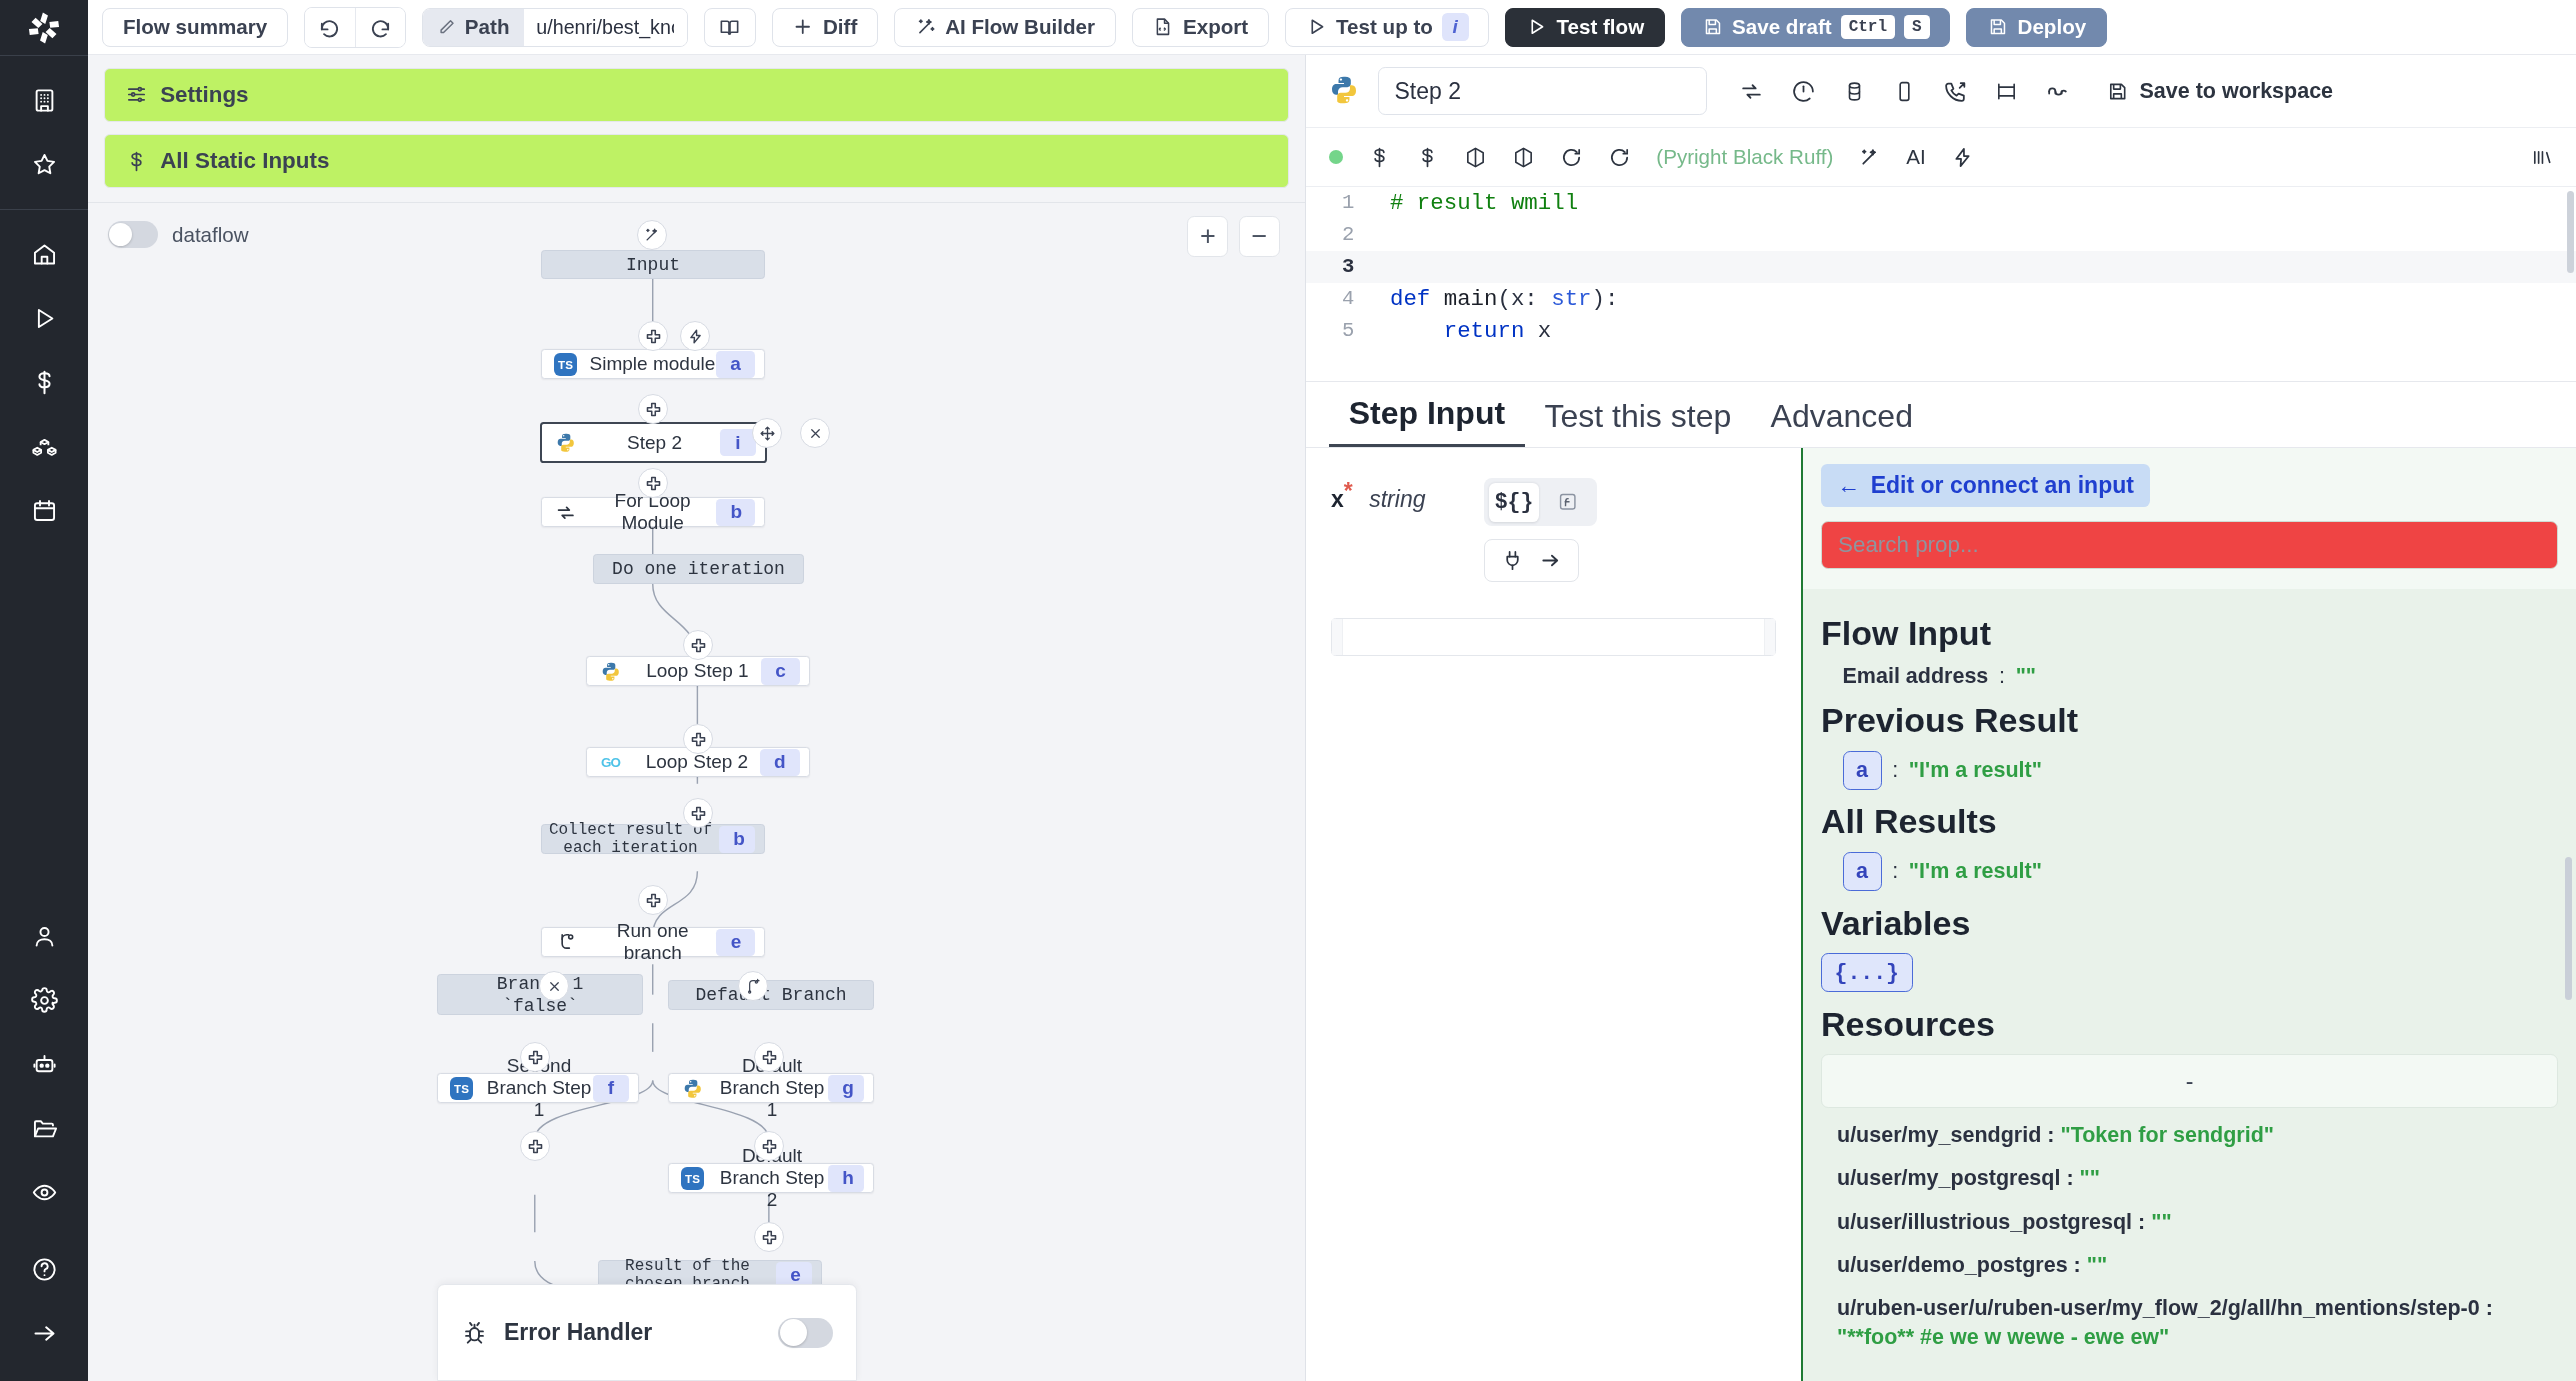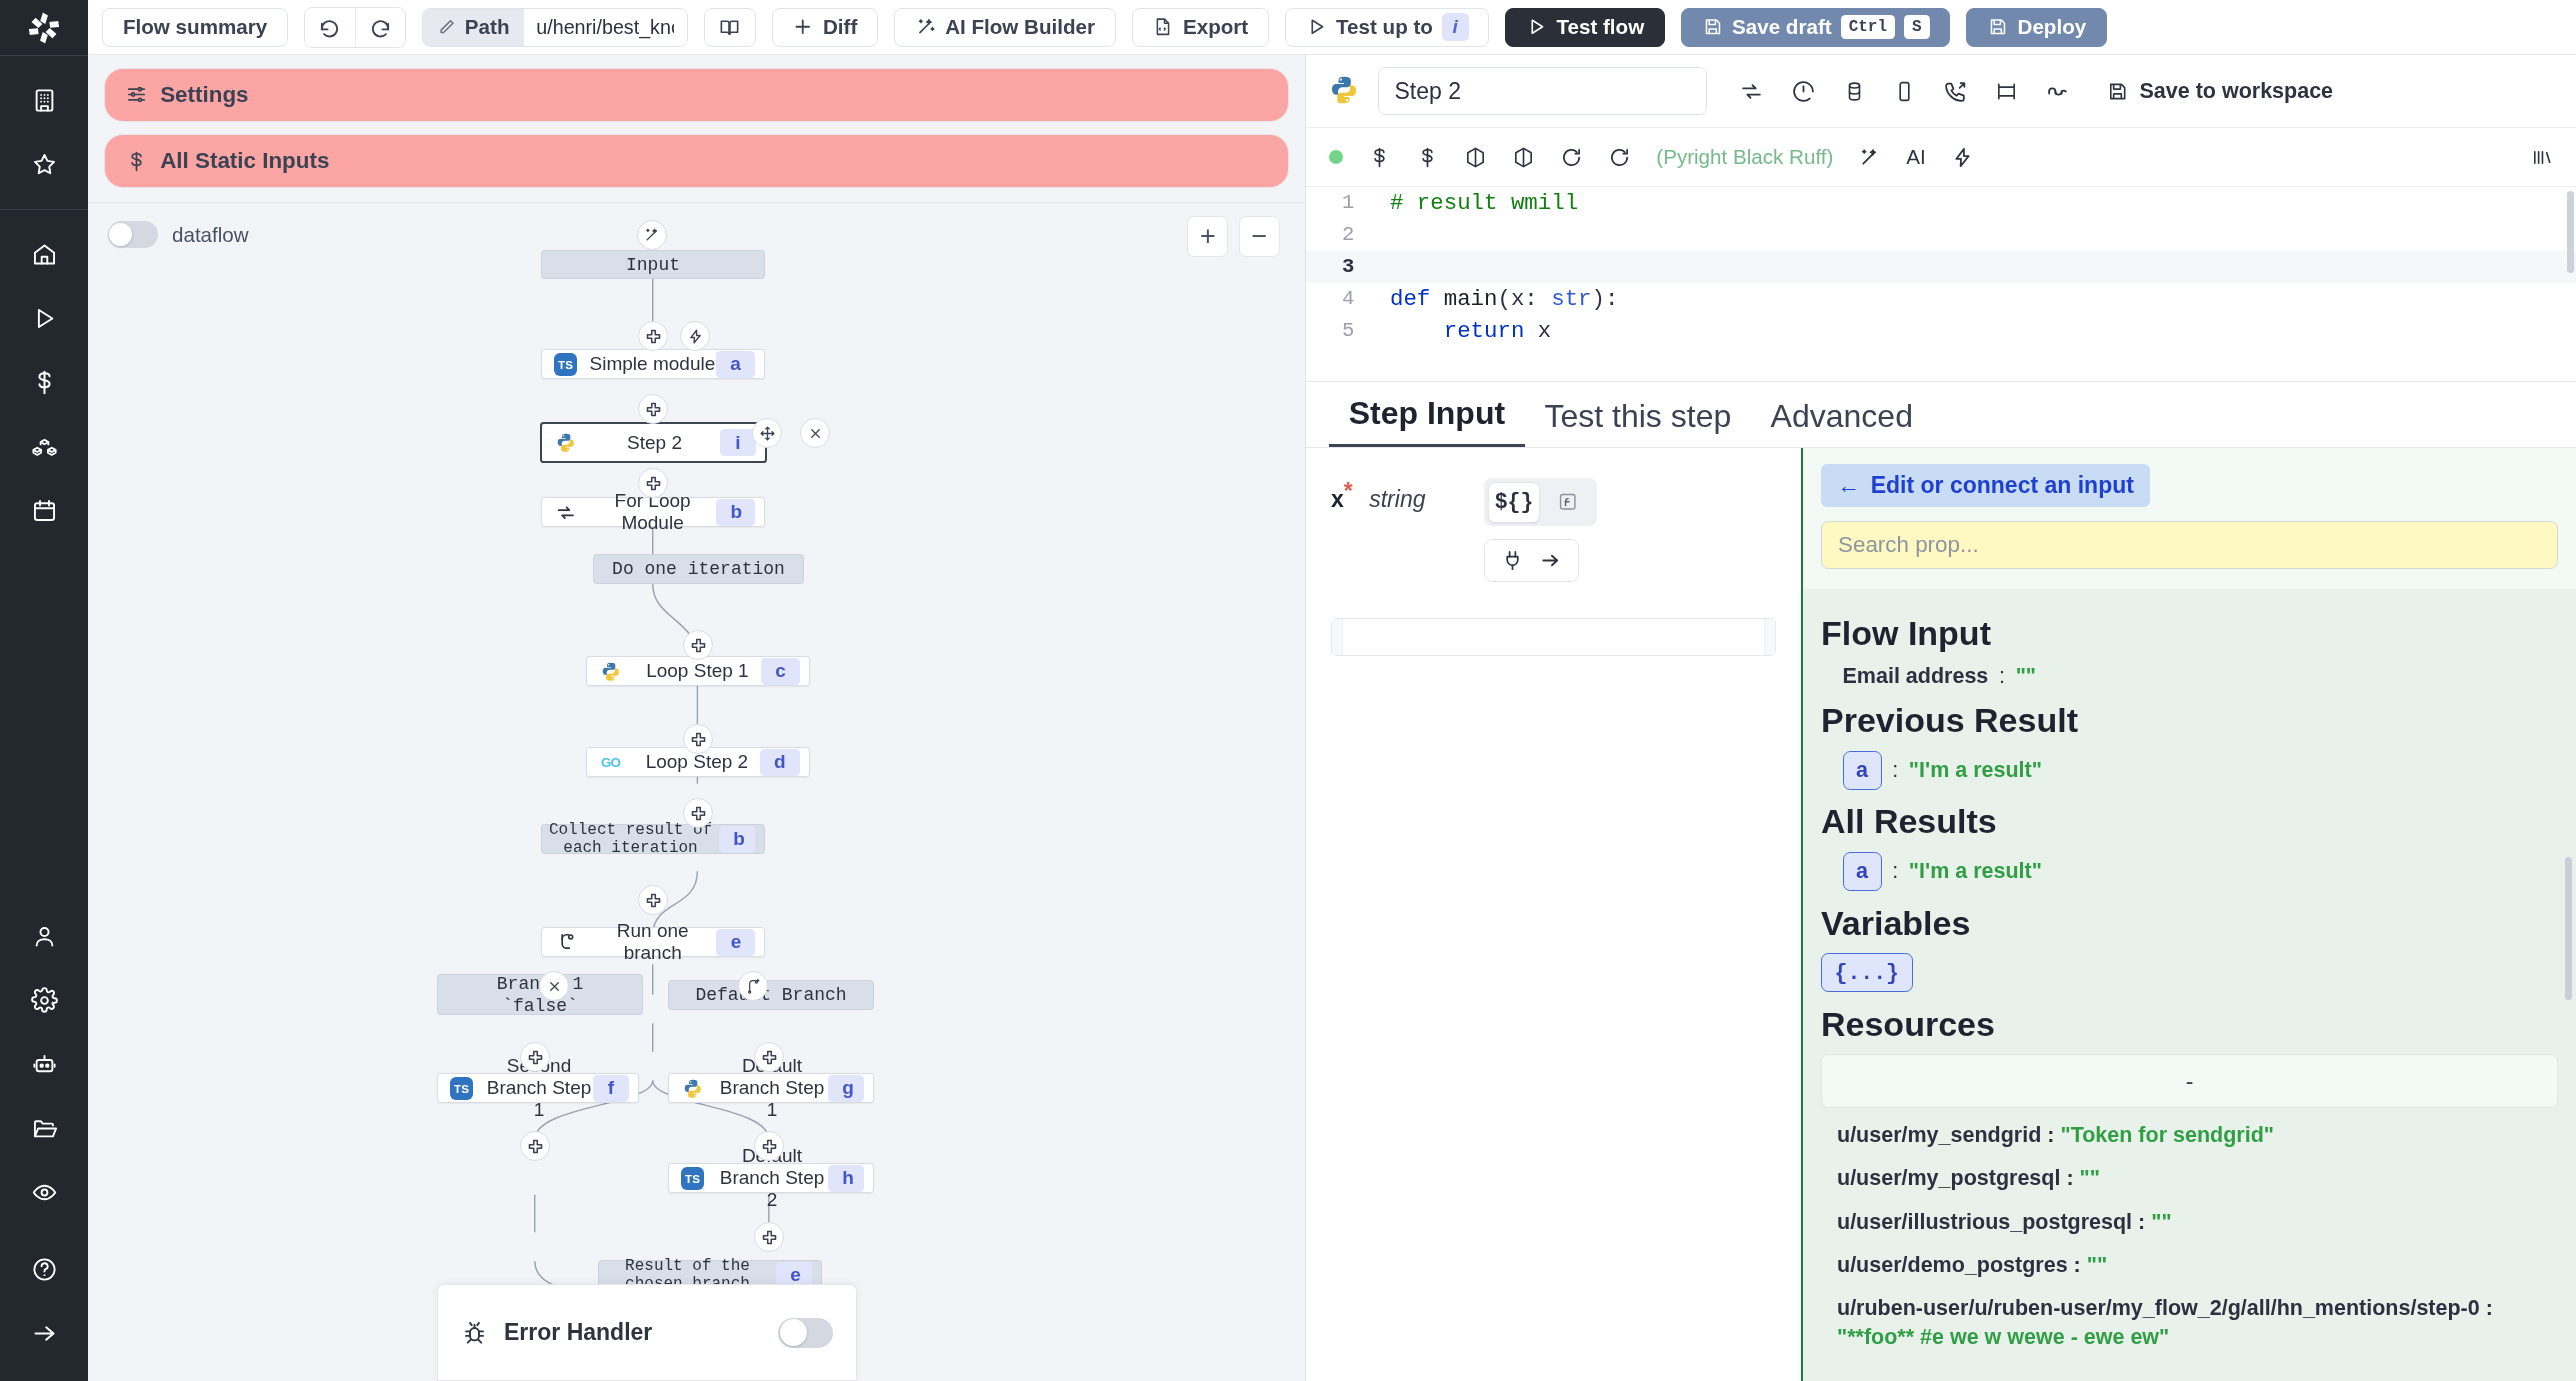--- a/index.html
+++ b/index.html
@@ -81,21 +81,21 @@
 
   
   .body { flex: 1 1 auto; display: flex; min-height: 0; }
 
   
   .flowpane {
     width: 1218px; flex: 0 0 1218px; display:flex; flex-direction:column;
     background:#f3f4f7; border-right:0.9px solid #dfe2e8; min-height:0;
   }
   .panel-row {
-    background:#fca5a5; border:0.9px solid #e4e7ec; border-radius:19px;
+    background:#bef264; border:0.9px solid #e4e7ec; border-radius:6px;
     margin: 12.5px 16px 0 16px; height: 54px;
     display:flex; align-items:center; gap: 12.5px; padding: 0 19.7px;
     font-size: 22.4px; font-weight: 700; color:#3b4252; cursor:pointer;
   }
   .canvas { position: relative; flex:1 1 auto; margin-top: 14.3px; border-top:0.9px solid #e2e5ea; overflow:hidden; }
   .dataflow-toggle {
     position:absolute; left: 19.7px; top: 18px; display:flex; align-items:center; gap:14.3px;
   }
   .switch {
     width: 50px; height: 27px; border-radius: 13.4px; background:#d4d8e0; position:relative; cursor:pointer;
@@ -233,21 +233,21 @@
     position:relative;
   }
   .connect-top { background:#f3f9f4; padding: 16px 18px 19.7px 18px; }
   .connect-back {
     display:inline-flex; align-items:center; gap:10.7px;
     background:#c8dcf5; color:#1f3fcf; border-radius:6.3px; padding: 8px 16px;
     font-size:23px; font-weight:600; cursor:pointer;
   }
   .search-prop {
     margin-top: 14.3px; width:100%; height:48px; border:0.9px solid #cfdcd3; border-radius:7.2px;
-    background:#fef9c3; padding: 0 16px; font-size:22.4px; color:#2b3140; outline:none;
+    background:#ef4444; padding: 0 16px; font-size:22.4px; color:#2b3140; outline:none;
     font-family:"Liberation Sans", sans-serif;
   }
   .search-prop::placeholder { color:#8e959f; }
   .connect-body { flex:1 1 auto; overflow:hidden; padding: 12.5px 18px 0 18px; position:relative; }
   .sec-title { font-size:34px; font-weight:700; color:#1d2430; margin: 12.5px 0 10.7px 0; }
   .kv { display:flex; align-items:center; gap:10.7px; margin: 0 0 10.7px 21.5px; font-size:21.5px; }
   .kv .k { color:#2b3140; font-weight:600; }
   .kv .colon { color:#2b3140; }
   .kv .v { color:#2f9e44; font-weight:600; }
   .pill {

